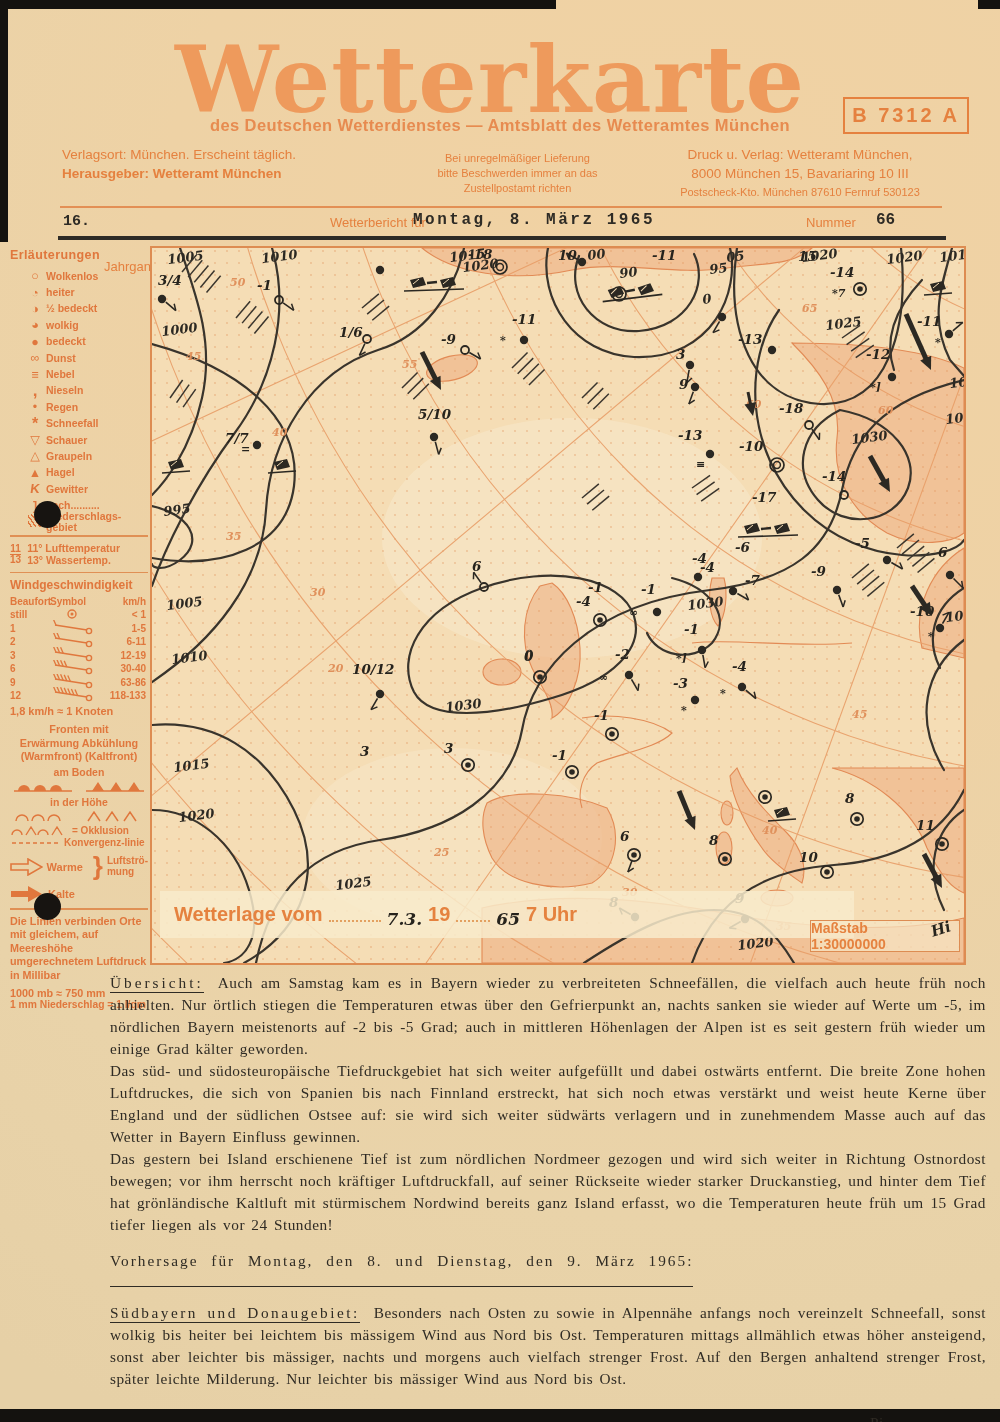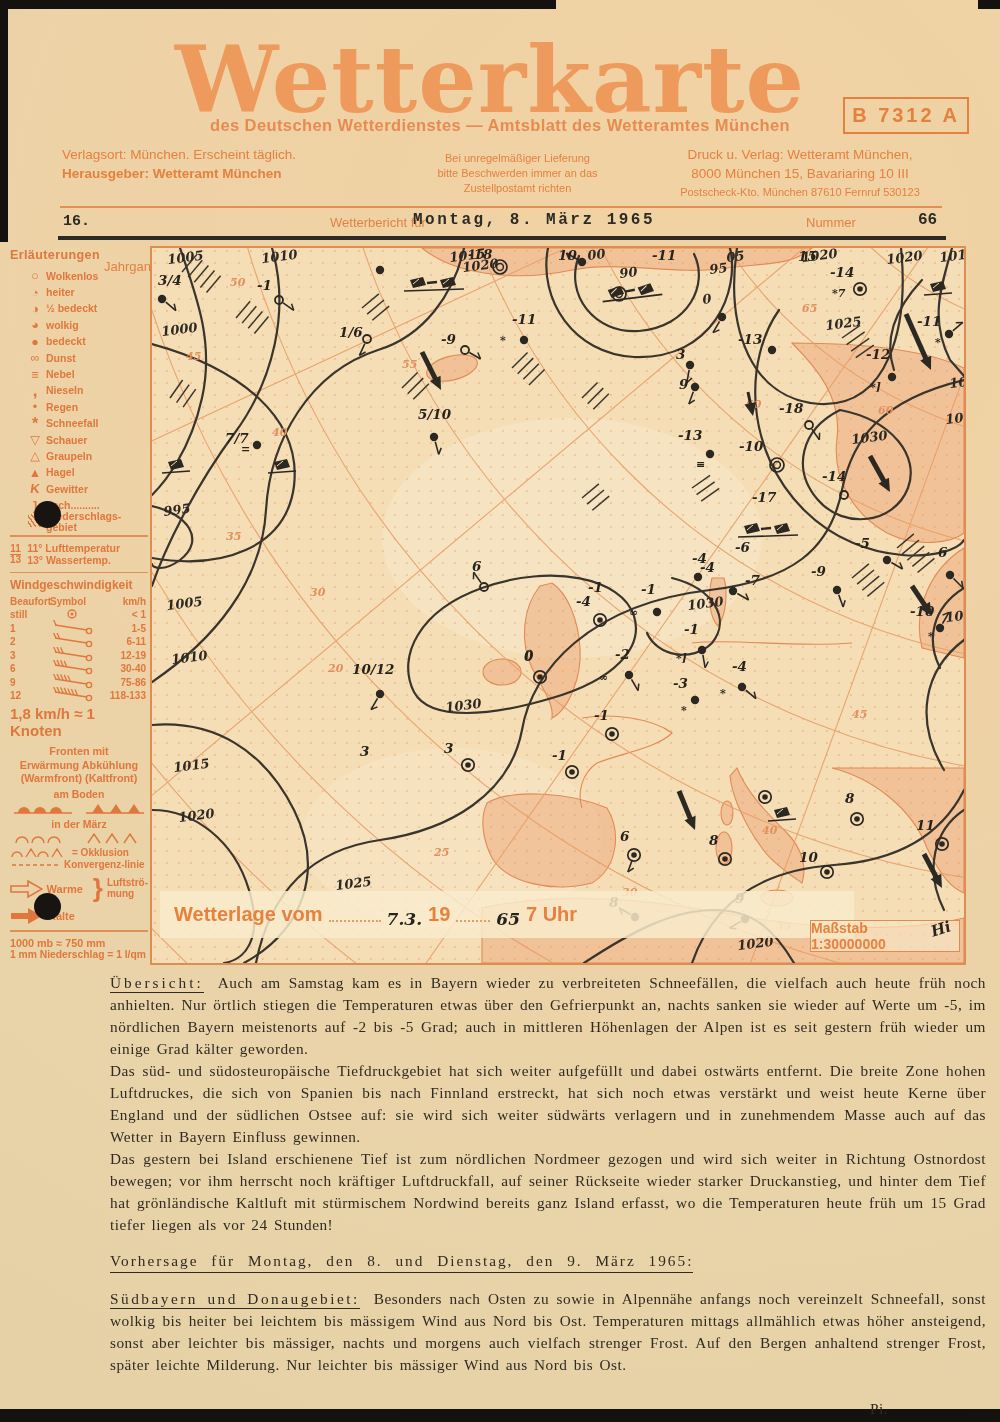--- a/index.html
+++ b/index.html
@@ -25,21 +25,21 @@
   .col-right .l3{font-size:11px;}
   .rule-o{position:absolute;left:60px;top:206px;width:882px;height:2px;background:#e08447;opacity:.85;}
   .dateline{position:absolute;left:0;top:211px;width:1000px;height:24px;}
   .dateline span{position:absolute;white-space:nowrap;}
   .mono{font-family:"Liberation Mono",monospace;font-weight:bold;color:#2e2b25;}
   .dl-vol{left:63px;top:2px;font-size:15px;}
   .dl-vlab{left:104px;top:4px;color:#e5813f;font-size:13px;margin-top:44px;}
   .dl-rlab{left:330px;top:4px;color:#e5813f;font-size:13px;}
   .dl-date{left:413px;top:0;font-size:16px;letter-spacing:2.5px;}
   .dl-nlab{left:806px;top:4px;color:#e5813f;font-size:13px;}
-  .dl-num{left:876px;top:0;font-size:16px;margin-left:42px;}
+  .dl-num{left:876px;top:0;font-size:16px;}
   .rule-b{position:absolute;left:58px;top:236px;width:888px;height:3.5px;background:#2e2b26;}
   
   .sidebar{position:absolute;left:10px;top:248px;width:138px;color:#e0773d;}
   .sb-title{font-weight:bold;font-size:12.5px;letter-spacing:.4px;margin-bottom:6px;}
   .lrow{display:flex;align-items:center;height:16.4px;padding-left:14px;}
   .lg{width:22px;text-align:center;font-size:12.5px;flex:none;line-height:14px;}
   .lg.comma{font-size:17px;font-weight:900;line-height:8px;}
   .lg.star{font-size:16px;font-weight:bold;}
   .lg.gew{font-weight:bold;font-size:13px;transform:skewX(-8deg);}
   .lg.bracket{font-weight:bold;}
@@ -47,21 +47,21 @@
   .hatchbox{display:inline-block;width:15px;height:13px;
     background:repeating-linear-gradient(55deg,transparent 0 2.2px,#e0773d 2.2px 3.6px);}
   .srule{height:1.5px;background:#e09055;margin:5px 0;}
   .temp-note{display:flex;gap:6px;align-items:center;font-size:10.5px;font-weight:bold;}
   .frac{display:flex;flex-direction:column;align-items:center;line-height:10px;font-size:10px;}
   .frac .ovl{border-top:1px solid #e0773d;}
   .tlines div{line-height:12.5px;}
   .wind-title{font-weight:bold;font-size:12px;margin:2px 0 2px;}
   .whead,.wrow{display:flex;align-items:center;font-size:10px;font-weight:bold;height:13.5px;}
   .wc1{width:40px;}.wc2{width:52px;}.wc3{width:44px;text-align:right;}
-  .wnote{font-size:15px;font-weight:bold;margin:3px 0 6px;}
+  .wnote{font-size:11px;font-weight:bold;margin:3px 0 6px;}
   .fr-line{font-size:10.8px;font-weight:bold;text-align:center;line-height:13.5px;}
   .fr-cap{font-size:10.5px;font-weight:bold;text-align:center;margin:2px 0;}
   .fr-icons{display:flex;justify-content:space-between;padding:0 2px;}
   .fr-occl{display:flex;align-items:center;gap:4px;font-size:10px;font-weight:bold;}
   .fr-conv{display:flex;align-items:center;gap:4px;font-size:10px;font-weight:bold;line-height:10.5px;}
   .fr-arrows{display:flex;align-items:center;gap:4px;margin-top:3px;}
   .fr-arrows .alab{font-size:11px;font-weight:bold;width:44px;}
   .brace{font-size:26px;font-weight:bold;}
   .flowlab{font-size:10px;font-weight:bold;line-height:10.5px;width:42px;}
   .sb-notes{font-size:10.8px;font-weight:bold;line-height:13.5px;margin-top:4px;}
@@ -86,21 +86,21 @@
     display:flex;align-items:center;justify-content:center;gap:2px;}
   .map-scale .hw{font:italic bold 15px "DejaVu Serif",serif;color:#26231d;transform:rotate(-18deg);
     position:relative;top:-7px;left:-8px;}
   
   .bodytext{position:absolute;left:110px;top:972px;width:876px;color:#2f2b24;
     font-family:"Liberation Serif",serif;font-size:15.3px;line-height:22px;
     text-align:justify;letter-spacing:.5px;word-spacing:2px;}
   .bodytext p{margin:0;}
   .hspan{letter-spacing:3px;border-bottom:1.6px solid #2f2b24;padding-bottom:1px;margin-right:14px;}
   .fheading{display:inline-block;margin:14px 0 15px;border-bottom:1.6px solid #2f2b24;
-    letter-spacing:2px;word-spacing:7px;padding-bottom:0;}
+    letter-spacing:2px;word-spacing:7px;padding-bottom:14px;}
   .sig{text-align:right;padding-right:98px;margin-top:22px !important;}
   .wsym{flex:none;}
 </style>
 </head>
 <body>
 
 <div class="page">
 
   <div class="art" style="left:0;top:0;width:556px;height:9px;"></div>
   <div class="art" style="left:978px;top:0;width:22px;height:9px;"></div>
@@ -280,21 +280,21 @@
           <span class="wc1">9</span>
           <span class="wc2"><svg width="46" height="15" class="wsym">
               <circle cx="39" cy="11" r="2.6" fill="none" stroke="#e0773d" stroke-width="1.4"></circle>
               <line x1="37" y1="10" x2="5" y2="5" stroke="#e0773d" stroke-width="1.4"></line>
               <line x1="6" y1="5.2" x2="3.4" y2="-0.7999999999999998" stroke="#e0773d" stroke-width="1.3"></line>
               <line x1="9.6" y1="5.76" x2="7" y2="-0.2400000000000002" stroke="#e0773d" stroke-width="1.3"></line>
               <line x1="13.2" y1="6.32" x2="10.6" y2="0.3200000000000003" stroke="#e0773d" stroke-width="1.3"></line>
               <line x1="16.8" y1="6.880000000000001" x2="14.200000000000001" y2="0.8800000000000008" stroke="#e0773d" stroke-width="1.3"></line>
               <line x1="20.4" y1="7.44" x2="17.799999999999997" y2="1.4400000000000004" stroke="#e0773d" stroke-width="1.3"></line>
             </svg></span>
-          <span class="wc3">75-86</span>
+          <span class="wc3">63-86</span>
         </div>
         <div class="wrow">
           <span class="wc1">12</span>
           <span class="wc2"><svg width="46" height="15" class="wsym">
               <circle cx="39" cy="11" r="2.6" fill="none" stroke="#e0773d" stroke-width="1.4"></circle>
               <line x1="37" y1="10" x2="5" y2="5" stroke="#e0773d" stroke-width="1.4"></line>
               <line x1="6" y1="5.2" x2="3.4" y2="-0.7999999999999998" stroke="#e0773d" stroke-width="1.3"></line>
               <line x1="9.6" y1="5.76" x2="7" y2="-0.2400000000000002" stroke="#e0773d" stroke-width="1.3"></line>
               <line x1="13.2" y1="6.32" x2="10.6" y2="0.3200000000000003" stroke="#e0773d" stroke-width="1.3"></line>
               <line x1="16.8" y1="6.880000000000001" x2="14.200000000000001" y2="0.8800000000000008" stroke="#e0773d" stroke-width="1.3"></line>
@@ -313,21 +313,21 @@
     <div class="fr-icons">
       <svg width="62" height="14">
         <path d="M2,11 h58" stroke="#e0773d" stroke-width="1.6"></path>
         <path d="M6,11 a6,6 0 0 1 12,0 Z M22,11 a6,6 0 0 1 12,0 Z M38,11 a6,6 0 0 1 12,0 Z" fill="#e0773d"></path>
       </svg>
       <svg width="62" height="14">
         <path d="M2,11 h58" stroke="#e0773d" stroke-width="1.6"></path>
         <path d="M8,11 l6,-9 l6,9 Z M26,11 l6,-9 l6,9 Z M44,11 l6,-9 l6,9 Z" fill="#e0773d"></path>
       </svg>
     </div>
-    <div class="fr-cap">in der März</div>
+    <div class="fr-cap">in der Höhe</div>
     <div class="fr-icons">
       <svg width="62" height="14">
         <path d="M4,11 a6,6 0 0 1 12,0 M20,11 a6,6 0 0 1 12,0 M36,11 a6,6 0 0 1 12,0" fill="none" stroke="#e0773d" stroke-width="1.5"></path>
       </svg>
       <svg width="62" height="14">
         <path d="M4,11 l6,-9 l6,9 M22,11 l6,-9 l6,9 M40,11 l6,-9 l6,9" fill="none" stroke="#e0773d" stroke-width="1.5"></path>
       </svg>
     </div>
     <div class="fr-occl">
       <svg width="58" height="14">
@@ -349,20 +349,21 @@
       <span class="brace" rowspan="2">}</span>
       <span class="flowlab">Luftströ-mung</span>
     </div>
     <div class="fr-arrows">
       <svg width="34" height="18">
         <polygon points="1,6 18,6 18,1 32,9 18,17 18,12 1,12" fill="#e0773d"></polygon>
       </svg>
       <span class="alab">Kalte</span>
     </div>
     <div class="srule"></div>
+    <div class="sb-notes">Die Linien verbinden Orte mit gleichem, auf Meereshöhe umgerechnetem Luftdruck in Millibar</div>
     <div class="sb-mb">1000 mb  ≈  750 mm</div>
     <div class="sb-precip">1 mm Niederschlag = 1 l/qm</div>
   </div>
 
   <div class="map">
     <svg id="mapsvg" width="812" height="715" viewBox="0 0 812 715">
       <defs>
         <pattern id="dots" width="12" height="12" patternUnits="userSpaceOnUse">
           <circle cx="3" cy="3" r="0.9" fill="#e2955e"></circle>
         </pattern>

